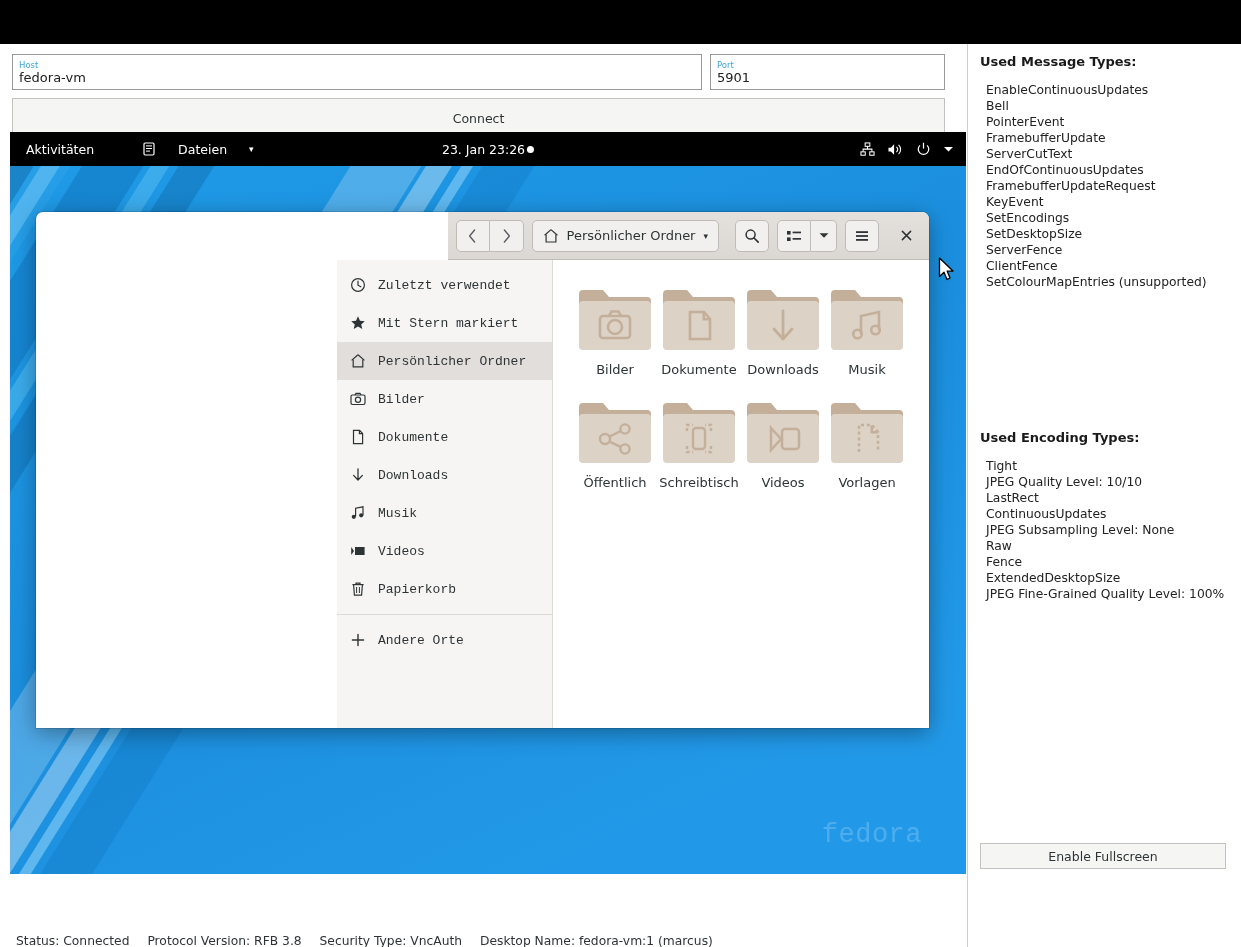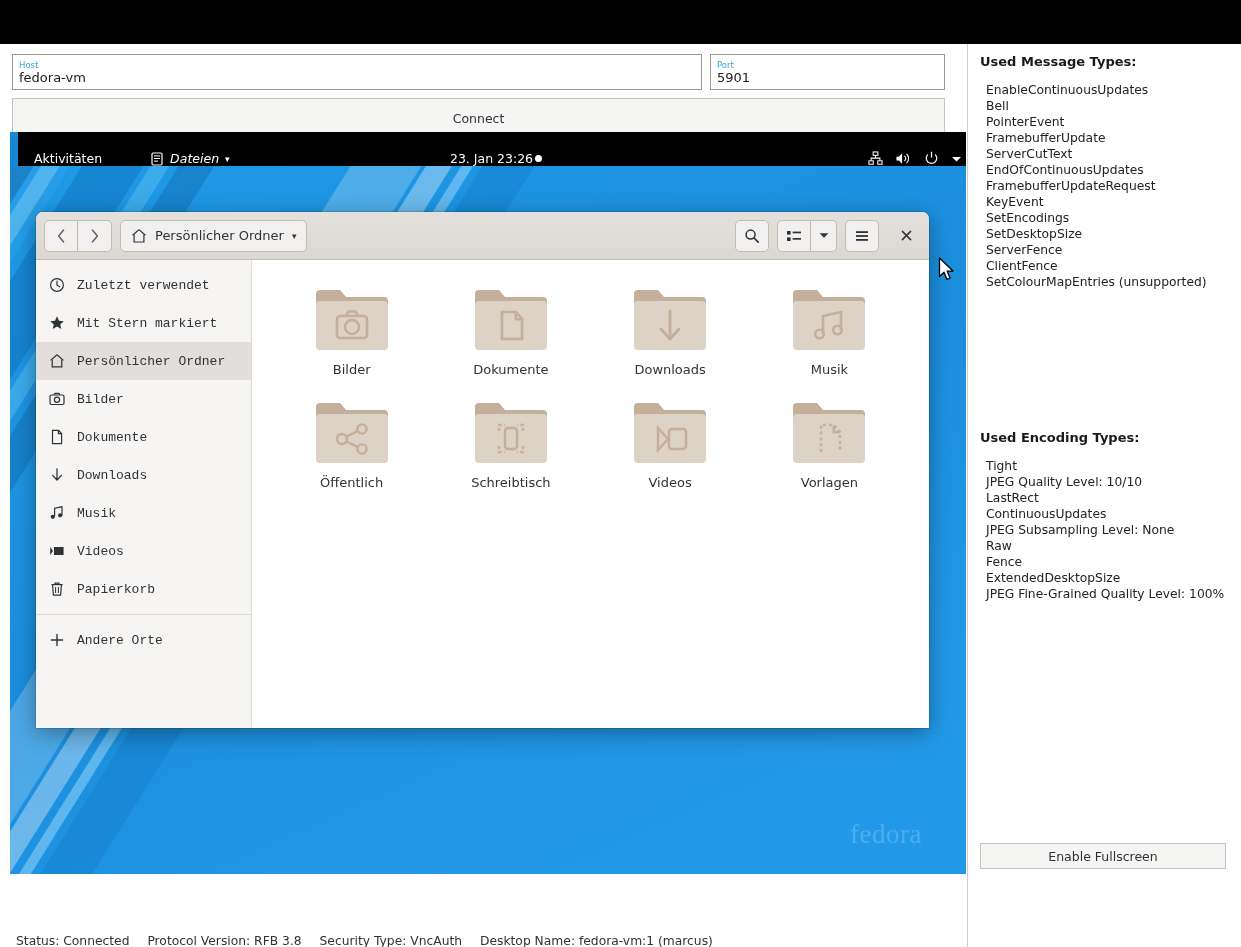--- a/index.html
+++ b/index.html
@@ -77,29 +77,29 @@
 
   
   .remote {
     position: absolute; left: 10px; top: 132px;
     width: 956px; height: 742px;
     overflow: hidden; background: #1488d4;
   }
 
   
   .gnome-panel {
-    position: absolute; left: 8px; top: 0; width: 956px; height: 34px;
+    position: absolute; left: 0; top: 0; width: 956px; height: 34px;
     background: #000000; color: #ffffff;
-    display: flex; align-items: flex-end;
+    display: flex; align-items: center;
     font-size: 12.5px;
     font-family: "DejaVu Sans", sans-serif;
   }
   .panel-activities { margin-left: 16px; font-size: 12.5px; color:#fff; cursor:pointer;}
   .panel-app {
-    margin-left: 48px; display: flex; align-items: center; gap: 6px; cursor: pointer; font-style: italic;
+    margin-left: 48px; display: flex; align-items: center; gap: 22px; cursor: pointer;
   }
   .panel-clock {
     position: absolute; left: 50%; transform: translateX(-50%);
     display: flex; align-items: center; gap: 2px; cursor: pointer;
   }
   .panel-right {
     position: absolute; right: 12px; display: flex; align-items: center; gap: 12px;
     cursor: pointer;
   }
   .dot { width: 7px; height: 7px; border-radius: 50%; background: #fff; display:inline-block;}
@@ -109,32 +109,32 @@
     position: absolute; left: 0; top: 34px; width: 956px; height: 708px;
     background:
       linear-gradient(118deg, rgba(255,255,255,0.00) 0%, rgba(255,255,255,0.00) 46%, rgba(255,255,255,0.10) 47%, rgba(255,255,255,0.10) 52%, rgba(255,255,255,0.00) 53%),
       linear-gradient(118deg, rgba(0,0,0,0.10) 0%, rgba(0,0,0,0.10) 20%, rgba(255,255,255,0.00) 21%),
       linear-gradient(160deg, #1e97e2 0%, #1c8ede 40%, #2196e6 100%);
     overflow: hidden;
   }
   .fedora-wm {
     position: absolute; right: 44px; bottom: 24px;
     font-size: 27px; color: rgba(255,255,255,0.20);
-    font-family: Liberation Serif, serif; letter-spacing: .5px;
+    font-family: Liberation Mono, monospace; letter-spacing: .5px;
   }
 
   
   .nautilus {
     position: absolute; left: 26px; top: 80px;
     width: 893px; height: 516px;
     background: #ffffff;
     box-shadow: 0 5px 22px rgba(0,0,0,.35), 0 0 0 1px rgba(0,0,0,.12);
     border-radius: 7px 7px 0 0;
     overflow: hidden;
-    display: flex; flex-direction: column;
+    display: flex; flex-direction: column; align-items: flex-end;
   }
   .nt-header {
     height: 48px; background: linear-gradient(#e4e1dd, #dbd7d2);
     border-bottom: 1px solid #bfbcb6;
     display: flex; align-items: center; padding: 0 8px; gap: 8px;
     flex: 0 0 48px;
   }
   .nav-group { display: flex; }
   .nav-btn {
     width: 34px; height: 32px; background: #f2f0ee; border: 1px solid #bfbcb6;

